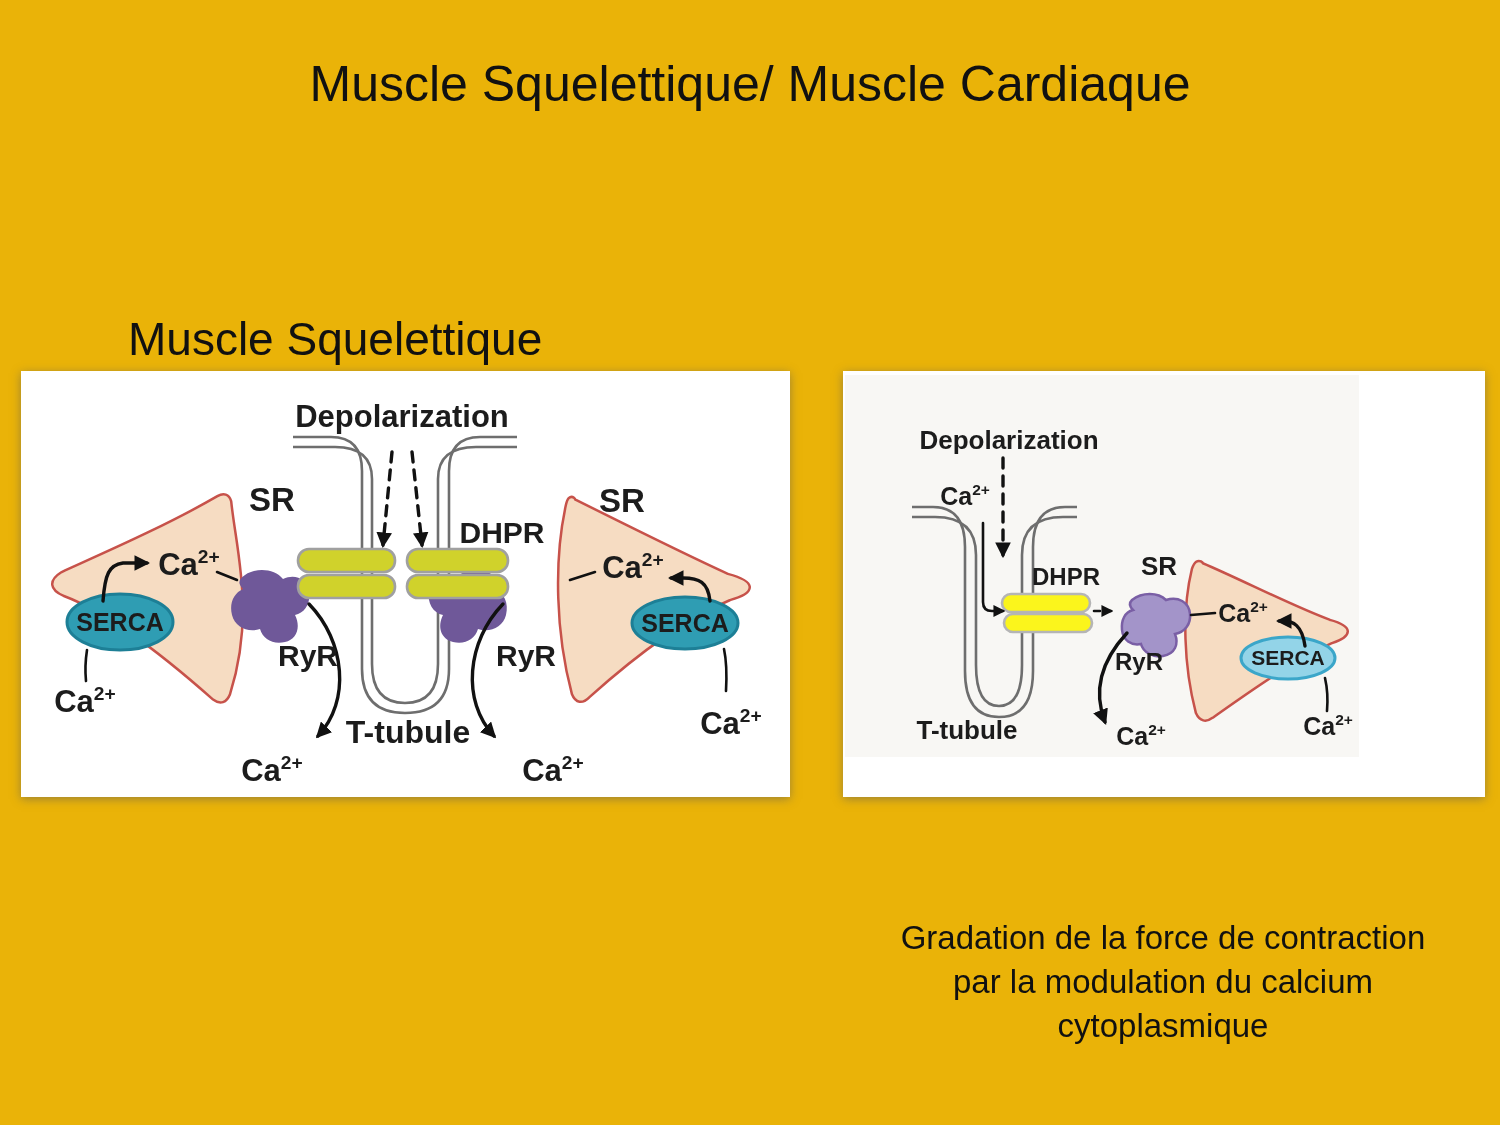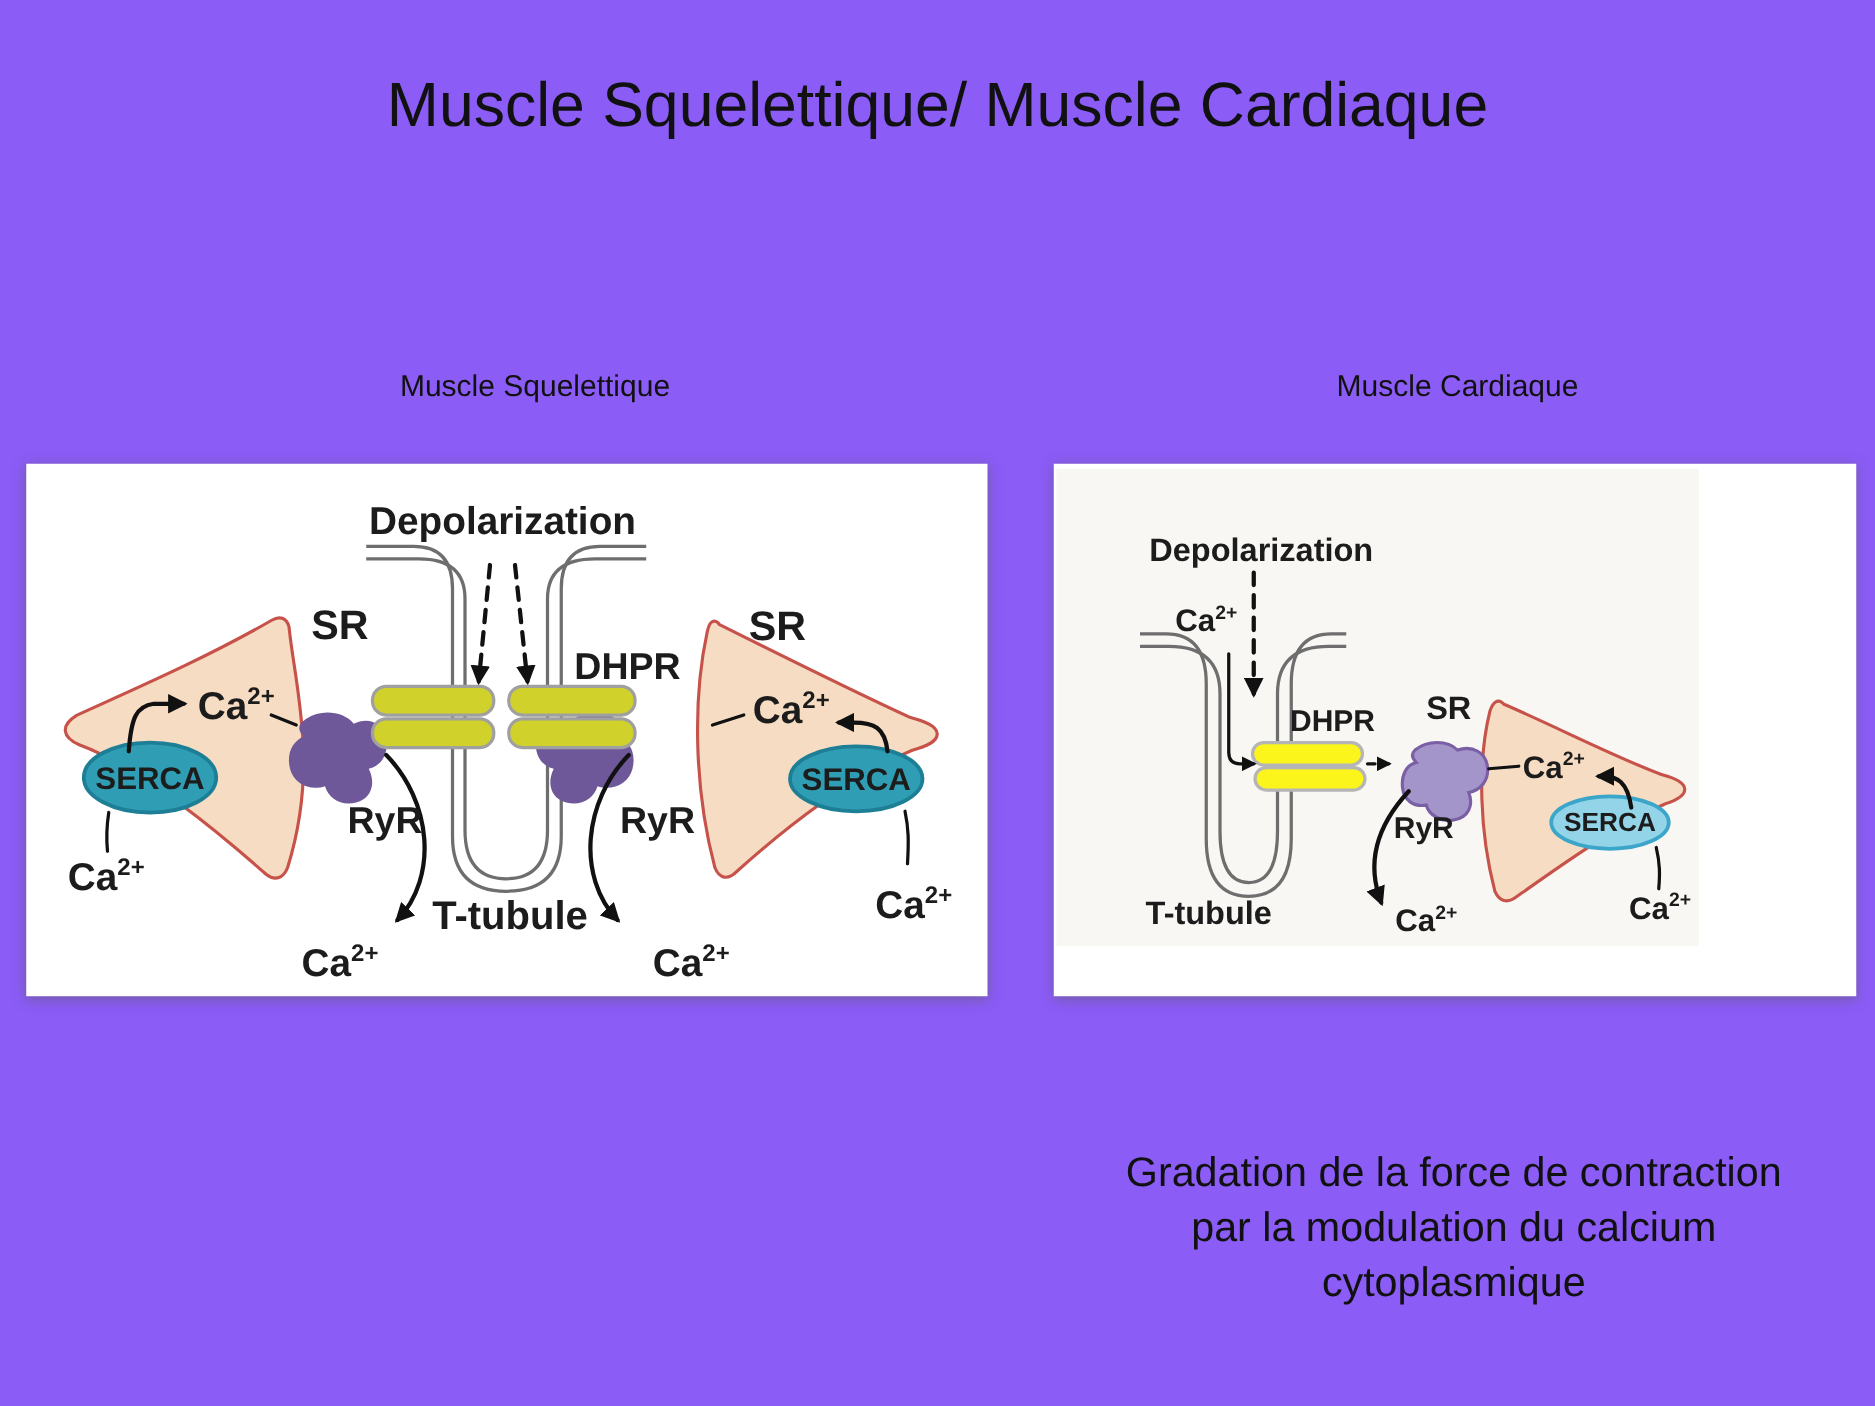--- a/index.html
+++ b/index.html
@@ -1,20 +1,20 @@
 <!DOCTYPE html>
 <html><head>
 <meta charset="utf-8">
 <style>
   html,body{margin:0;padding:0;background:#fff;}
-  #slide{position:relative;width:1500px;height:1125px;background:#8b5cf6;overflow:hidden;
+  #slide{position:relative;width:1500px;height:1125px;background:#eab308;overflow:hidden;
          font-family:"Liberation Sans",sans-serif;color:#111;}
   .title{position:absolute;left:0;top:55px;width:1500px;text-align:center;
          font-size:50px;letter-spacing:0px;color:#111;}
-  .subheading{position:absolute;top:296px;font-size:24px;text-align:center;color:#111;}
+  .subheading{position:absolute;top:312px;font-size:46px;text-align:left;color:#111;}
   #subheading-left{left:128px;width:600px;}
   #subheading-right{left:866px;width:600px;}
   .panel{position:absolute;background:#ffffff;box-shadow:0 2px 9px rgba(90,90,90,.55);}
   #panel-left{left:21px;top:371px;width:769px;height:426px;}
   #panel-right{left:843px;top:371px;width:642px;height:426px;}
   .caption{position:absolute;top:916px;font-size:33px;line-height:44px;text-align:center;color:#111;}
   #caption-left{left:55px;width:700px;}
   #caption-right{left:813px;width:700px;}
   svg{display:block;}
   .lbl{font-family:"Liberation Sans",sans-serif;font-weight:bold;fill:#1c1c1c;}
@@ -35,21 +35,20 @@
   .imgbg{fill:#f8f7f4;}
 </style>
 </head>
 <body>
 
 <div id="slide">
 
   <div class="title">Muscle Squelettique/ Muscle Cardiaque</div>
 
   <div class="subheading" id="subheading-left">Muscle Squelettique</div>
-  <div class="subheading" id="subheading-right">Muscle Cardiaque</div>
 
   <div class="panel" id="panel-left">
     <svg width="769" height="426" viewBox="0 0 769 426">
       <defs>
         <marker id="ahL" viewBox="0 0 10 10" refX="8" refY="5" markerWidth="4.6" markerHeight="4.6" orient="auto-start-reverse">
           <path d="M0,0 L10,5 L0,10 z" fill="#111"></path>
         </marker>
       </defs>
 
       <path class="membrane" d="M272,66 L310,66 Q341,66 341,100 L341,298 Q341,342 384,342 Q428,342 428,298 L428,100 Q428,66 459,66 L496,66"></path>

